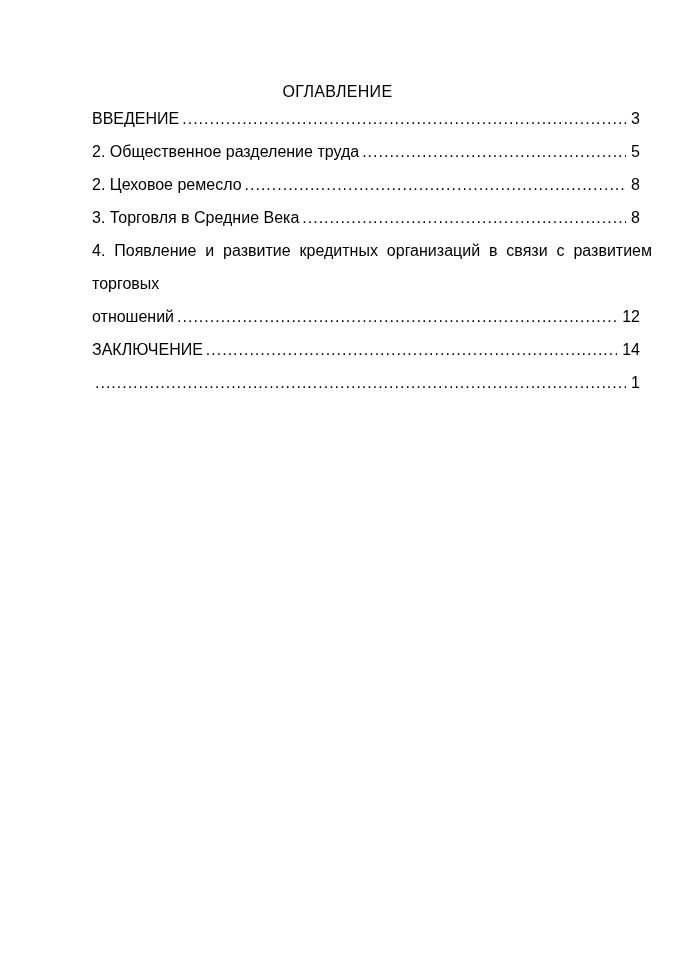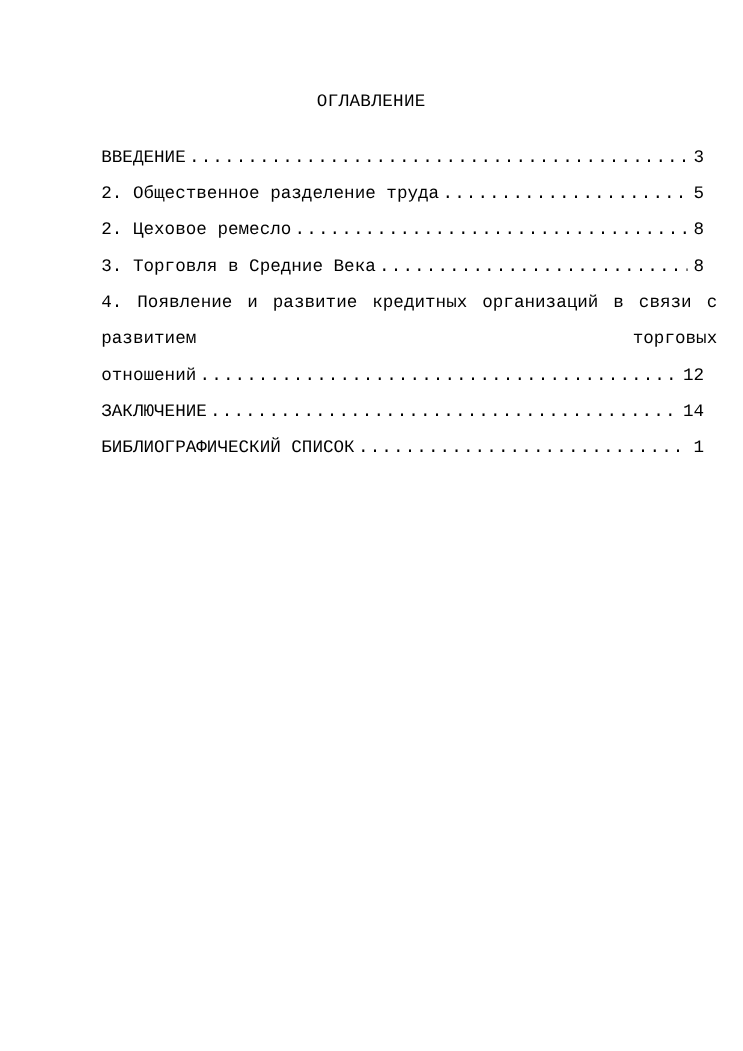--- a/index.html
+++ b/index.html
@@ -6,32 +6,31 @@
     margin: 0;
     padding: 0;
     background: #ffffff;
   }
   .page {
     position: relative;
     width: 675px;
     height: 955px;
     background: #ffffff;
     color: #000000;
-    font-family: Liberation Mono, monospace;
+    font-family: Liberation Sans, sans-serif;
     font-size: 16px;
     overflow: hidden;
   }
   .doc-title {
     padding-top: 82px;
     line-height: 20px;
     text-align: center;
     letter-spacing: 0.3px;
   }
   .toc {
-    margin-top: 25px;
     margin-left: 92px;
     width: 560px;
   }
   .toc-row {
     display: flex;
     align-items: baseline;
     line-height: 33px;
     padding-right: 12px; 
   }
   .toc-label {
@@ -98,19 +97,18 @@
       </div>
     </div>
 
     <div class="toc-row">
       <span class="toc-label">ЗАКЛЮЧЕНИЕ</span>
       <span class="toc-leader">............................................................................................................................................................................................................................................................................................................</span>
       <span class="toc-page">14</span>
     </div>
 
     <div class="toc-row">
-      <span class="toc-label">БИБЛИОГРАФИЧЕСКИЙ СПИСОК</span>
       <span class="toc-leader">............................................................................................................................................................................................................................................................................................................</span>
       <span class="toc-page">1</span>
     </div>
 
   </div>
 </div>
 
 </body></html>

